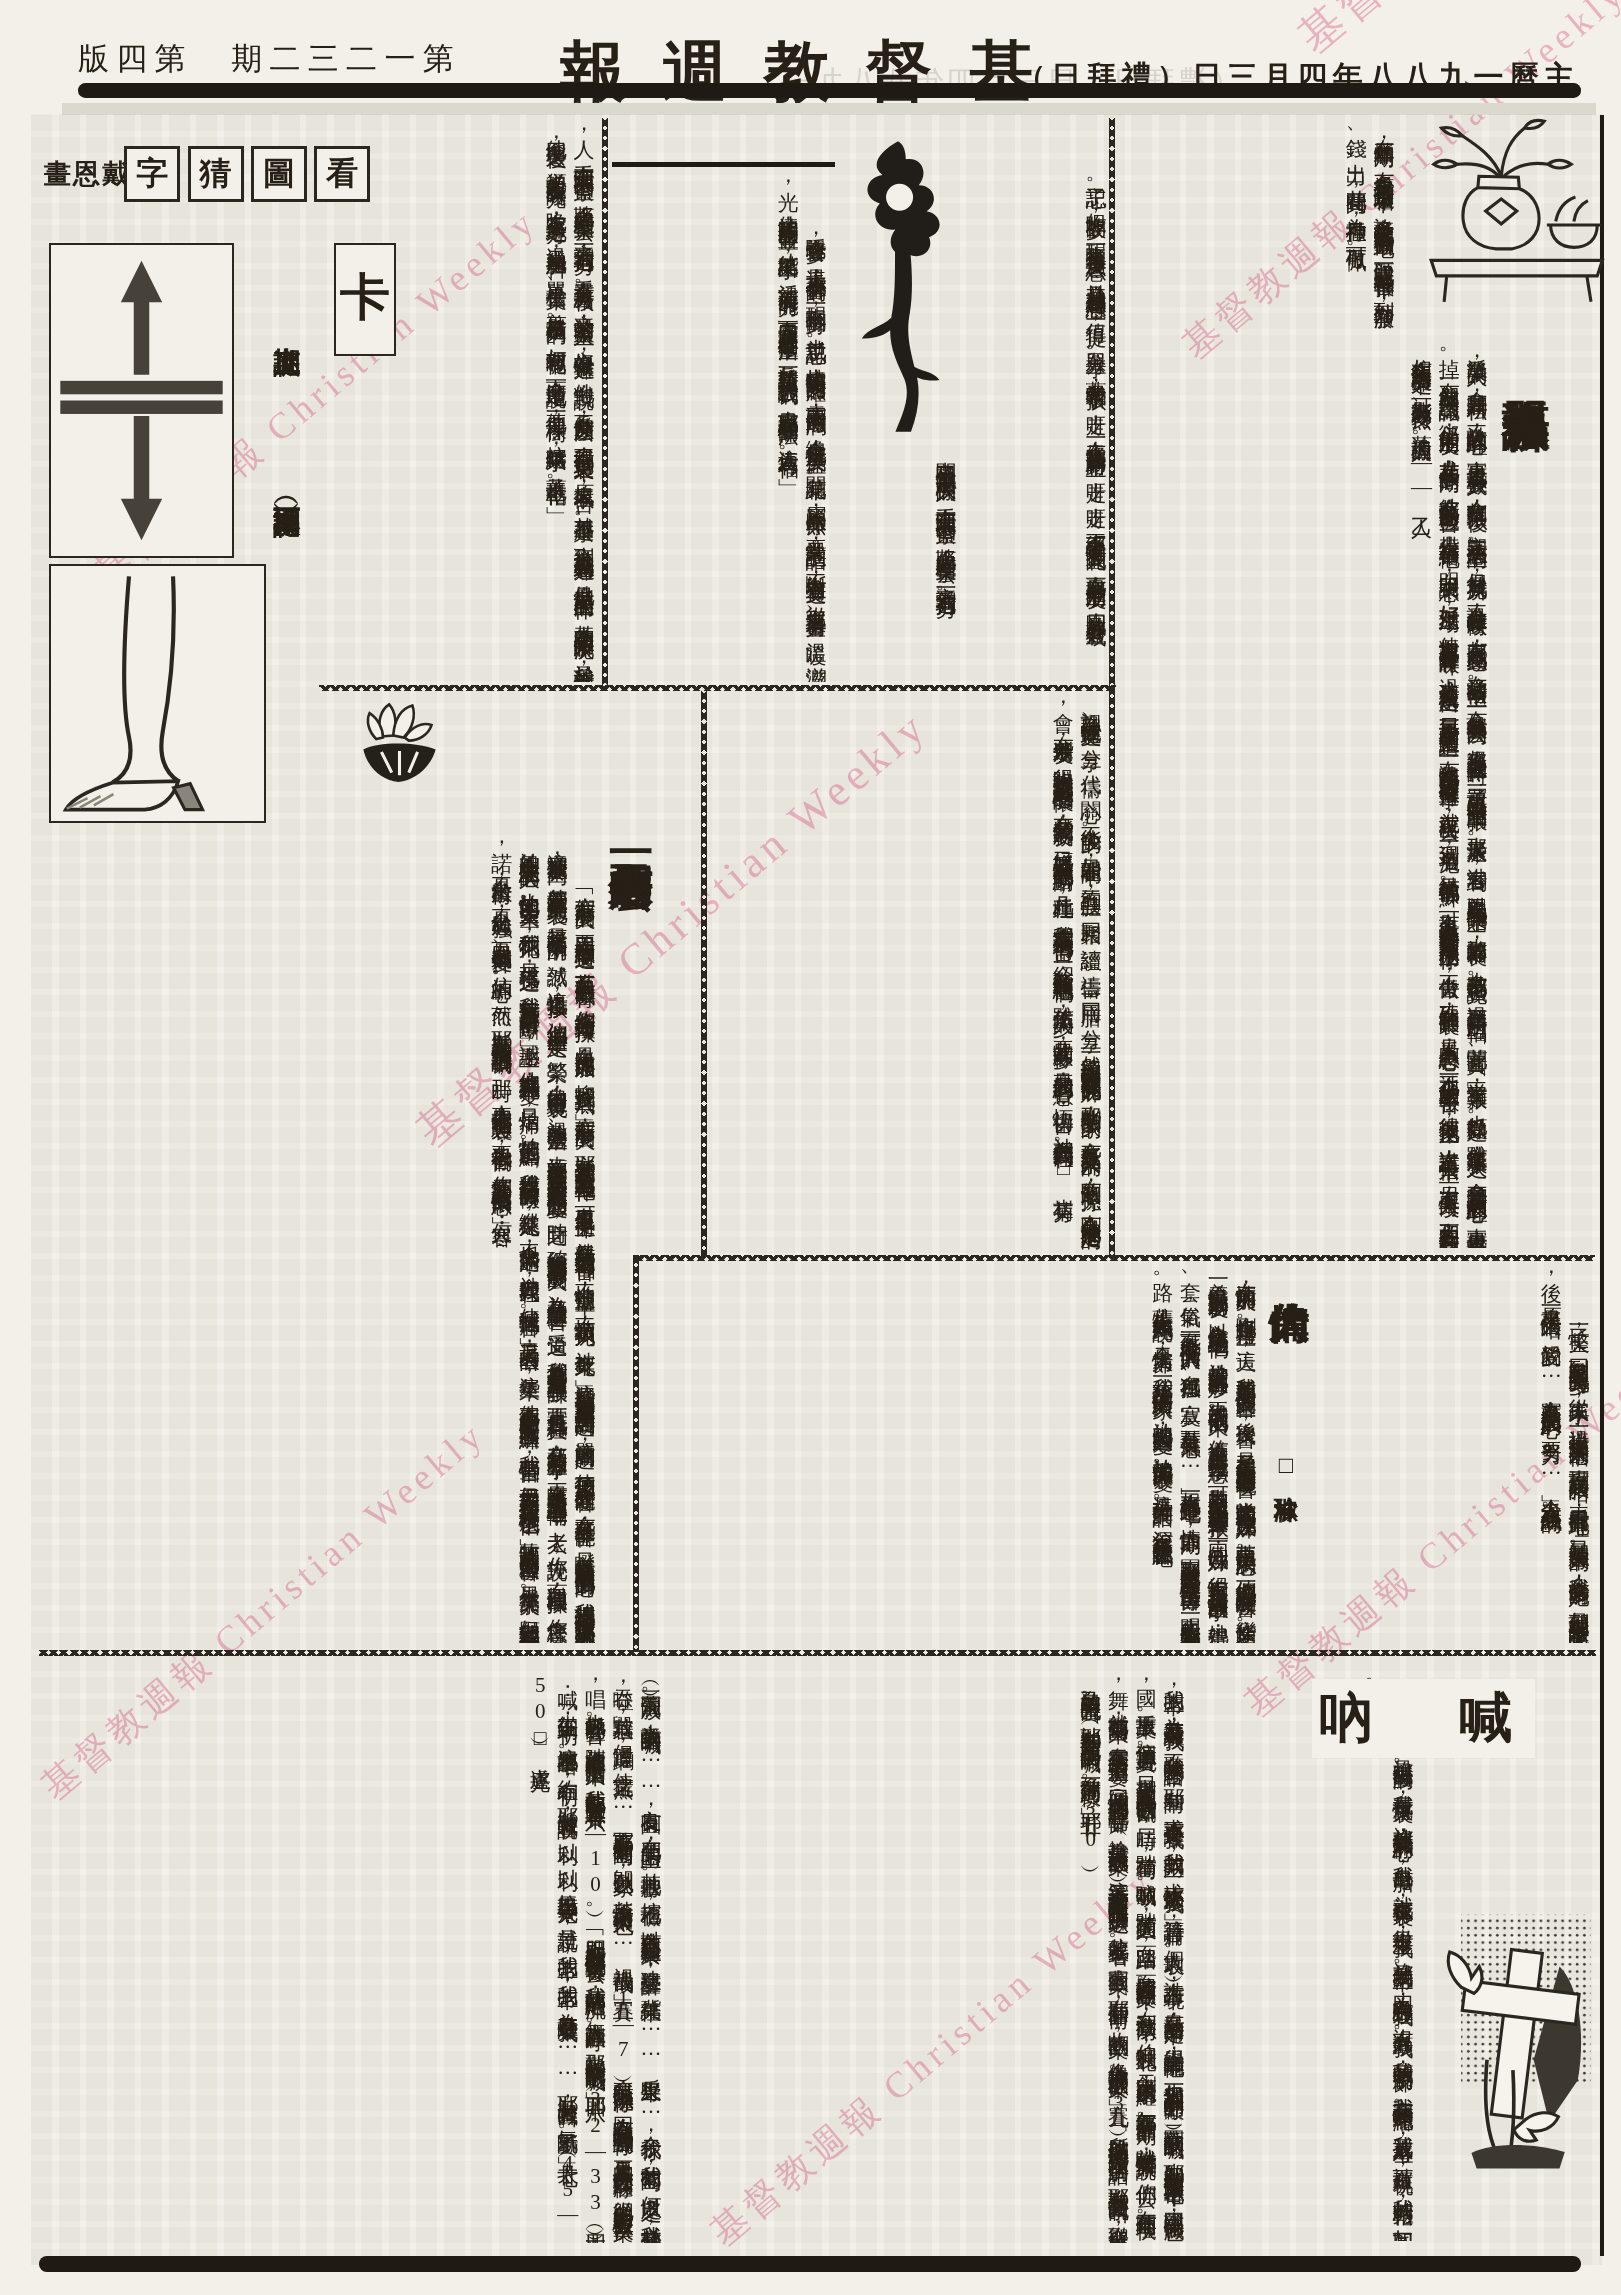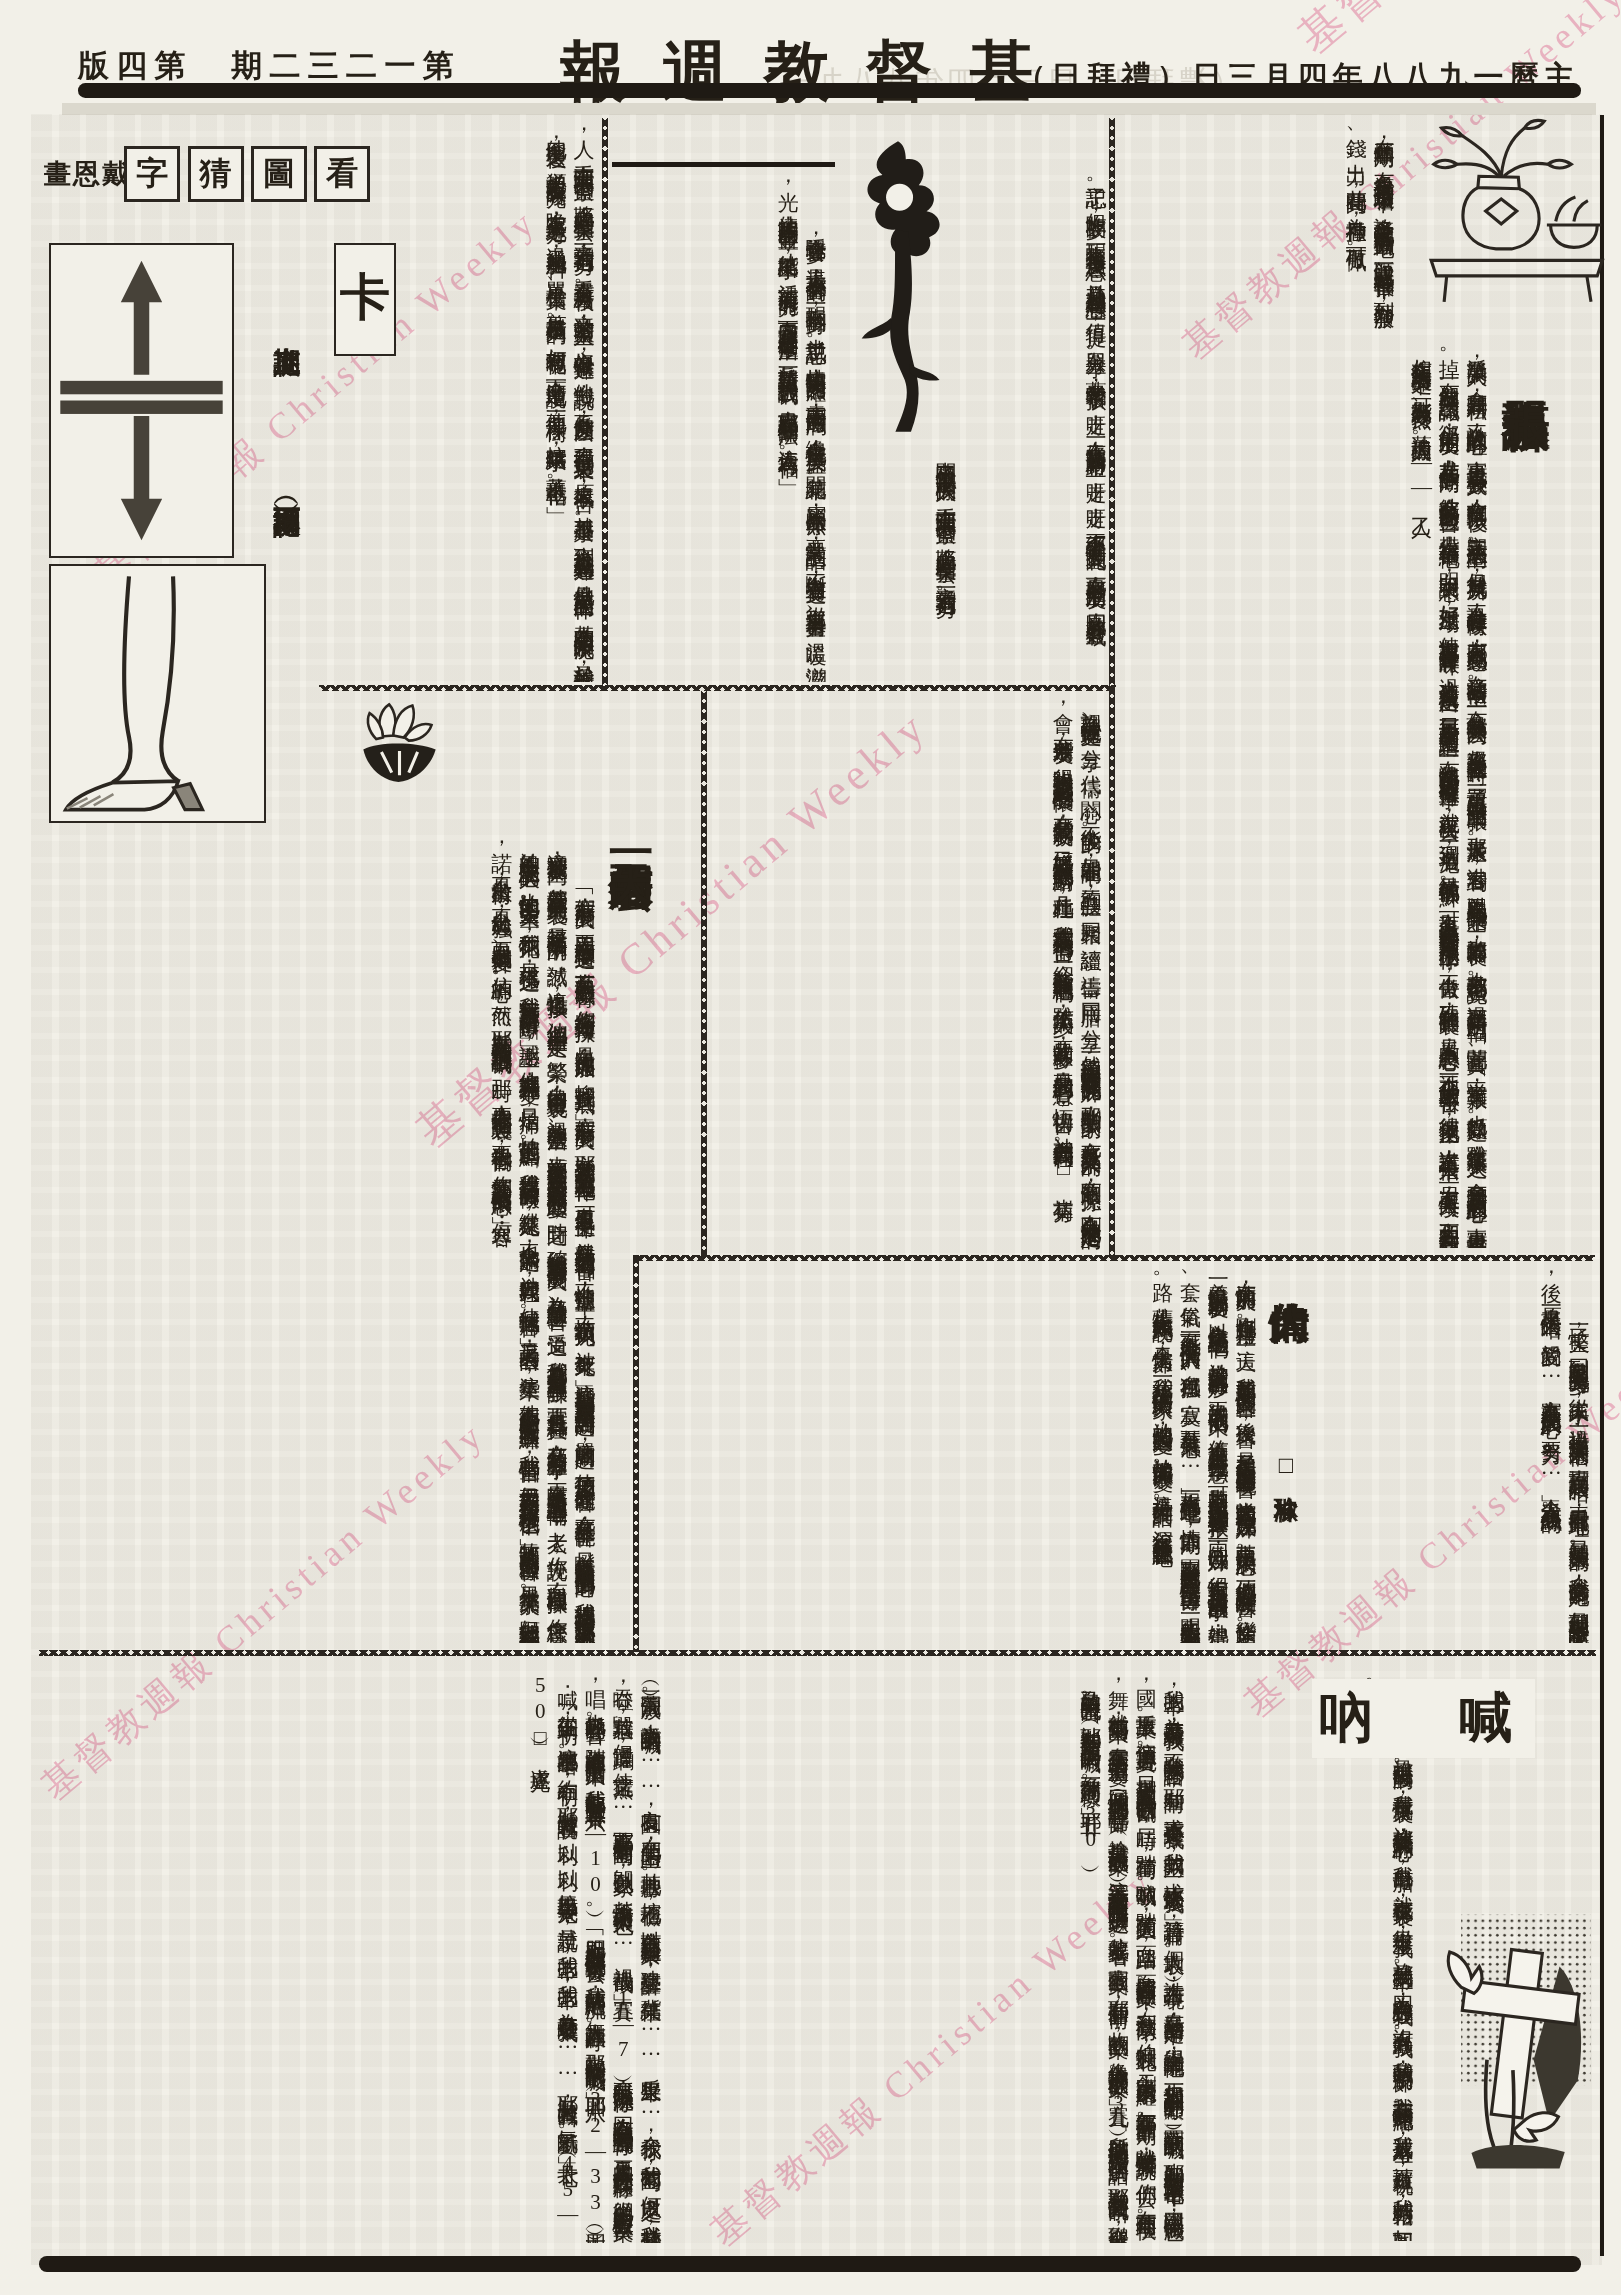--- a/index.html
+++ b/index.html
@@ -59,21 +59,21 @@
   <div class="wm" style="left:1172px;top:332px;">基督教週報 Christian Weekly</div>
   <div class="wm" style="left:83px;top:560px;">基督教週報 Christian Weekly</div>
   <div class="wm" style="left:404px;top:1115px;font-size:44px;">基督教週報 Christian Weekly</div>
   <div class="wm" style="left:31px;top:1773px;">基督教週報 Christian Weekly</div>
   <div class="wm" style="left:1234px;top:1690px;">基督教週報 Christian Weekly</div>
   <div class="wm" style="left:700px;top:2219px;">基督教週報 Christian Weekly</div>
 
   <div class="abs ghost" style="left:778px;top:62px;font-size:30px;letter-spacing:3.1px;">（禮拜日）日三月四年八八九一</div>
   <div class="abs rtl htitle" style="left:560px;top:27px;font-size:66px;letter-spacing:36px;">基督教週報</div>
   <div class="abs rtl" style="left:1016px;top:57px;font-size:30px;font-weight:700;letter-spacing:5.2px;white-space:nowrap;text-align:right;">主曆一九八八年四月三日（禮拜日）</div>
-  <div class="abs rtl" style="left:78px;top:45px;font-size:31px;font-weight:700;letter-spacing:7.3px;white-space:nowrap;">第一二三二期　第四版</div>
+  <div class="abs rtl" style="left:78px;top:38px;font-size:31px;font-weight:400;letter-spacing:7.3px;white-space:nowrap;">第一二三二期　第四版</div>
 
   <div class="abs rule" style="left:78px;top:83px;width:1503px;height:14.5px;border-radius:7.3px;"></div>
   <div class="abs" style="left:62px;top:103px;width:1534px;height:12.4px;background:#dbd8cd;"></div>
 
   <div class="texture"></div>
   <div class="abs rule" style="left:1600px;top:115px;width:3.6px;height:2141px;"></div>
 
   <div class="abs wv-v" style="left:602px;top:118px;height:569px;"></div>
   <div class="abs wv-v" style="left:1109px;top:118px;height:1138px;"></div>
   <div class="abs wv-h" style="left:319px;top:685px;width:797px;"></div>

